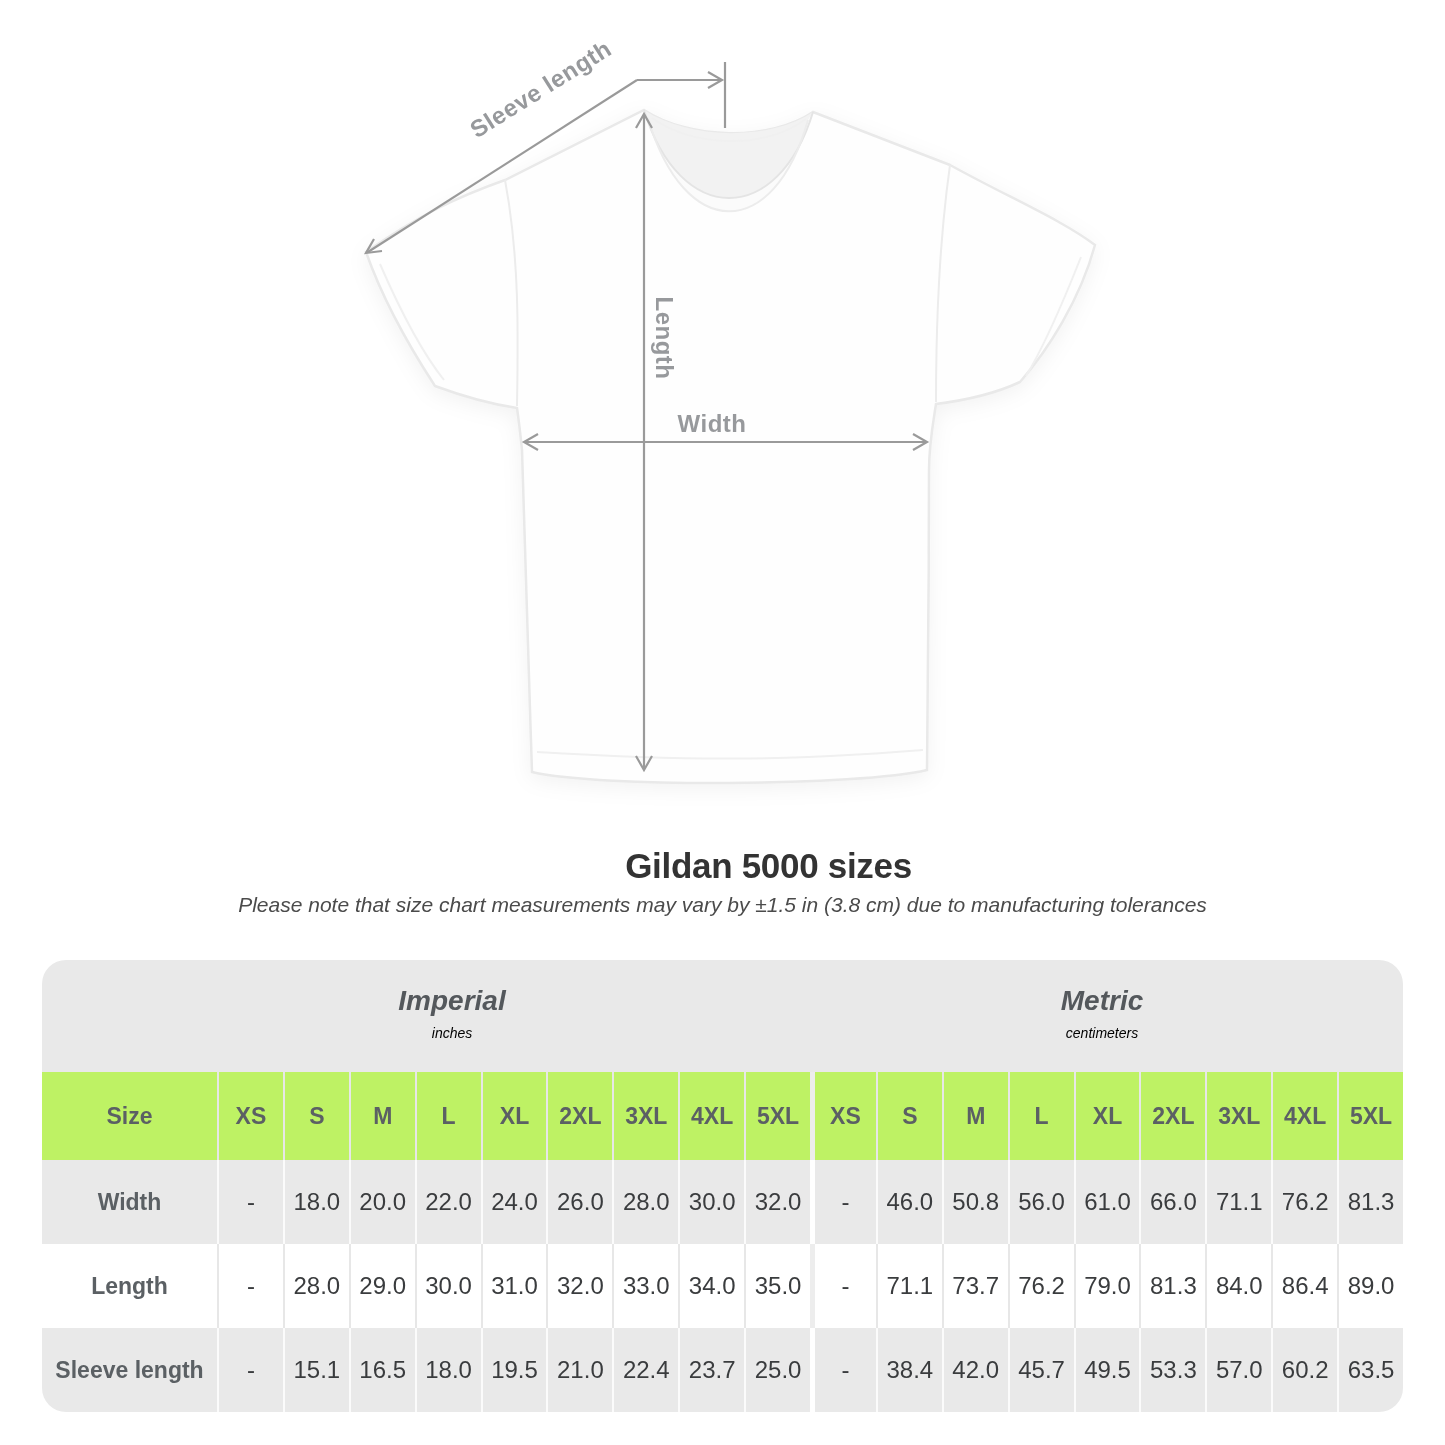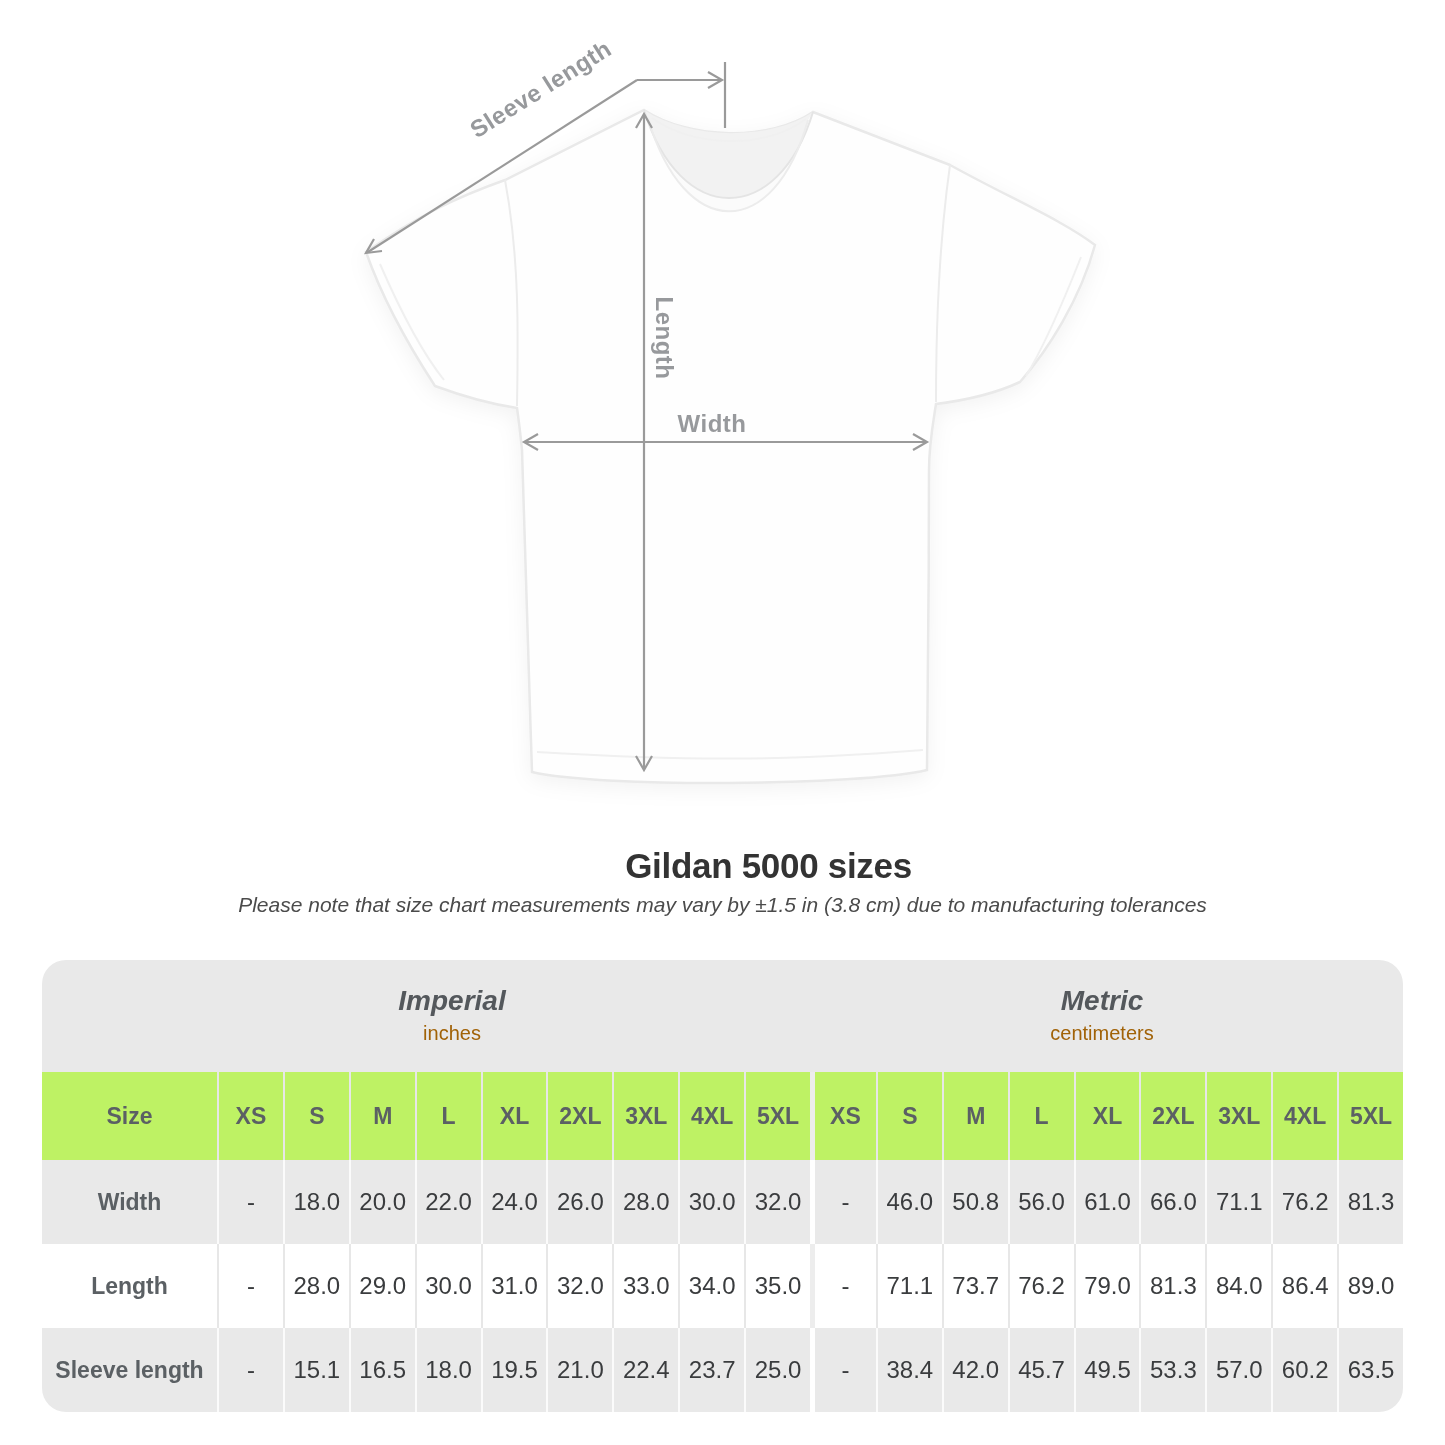--- a/index.html
+++ b/index.html
@@ -25,21 +25,21 @@
     font-size:21px;font-style:italic;color:#4b4b4b;}
 
   
   .size-table{position:absolute;left:42px;top:948px;width:1361px;border-radius:24px;overflow:hidden;margin-top:12px;}
   .trow{display:grid;grid-template-columns:175px repeat(18,1fr);}
   .group-band{display:block;position:relative;height:112px;background:#e9e9e9;}
   .gblock{position:absolute;top:0;height:100%;display:flex;flex-direction:column;align-items:center;justify-content:center;}
   .gblock.imperial{left:0;width:820px;}
   .gblock.metric{left:760px;width:600px;}
   .gtitle{font-size:28px;font-weight:bold;font-style:italic;color:#54585c;line-height:34px;}
-  .gsub{font-size:20px;color:#a16207;line-height:30px;}
+  .gsub{font-size:14px;font-style:italic;color:#000000;line-height:30px;}
 
   .header-row{height:88px;background:#bef264;}
   .trow.data{height:84px;}
   .trow.data.gray{background:#e9e9e9;}
   .trow.data.white{background:#ffffff;}
 
   .cell{display:flex;align-items:center;justify-content:center;}
   .labcell{font-weight:bold;color:#5b6064;font-size:23px;}
   .hcell{font-weight:bold;color:#5b6064;font-size:23px;}
   .dcell{color:#3a3c3e;font-size:24px;}

